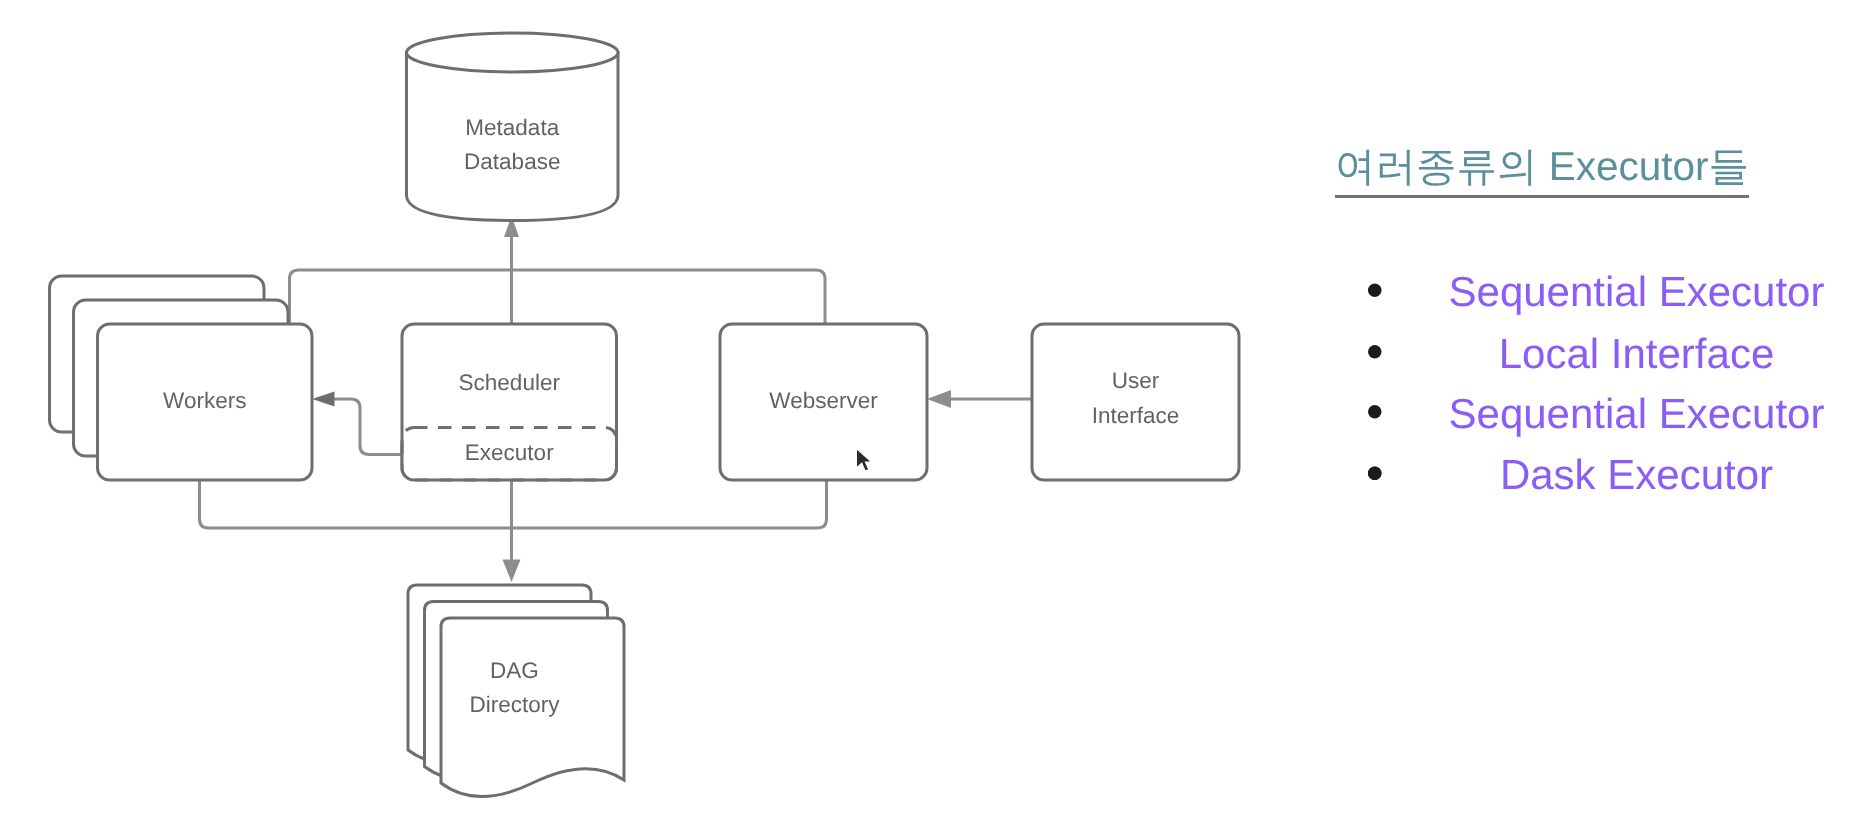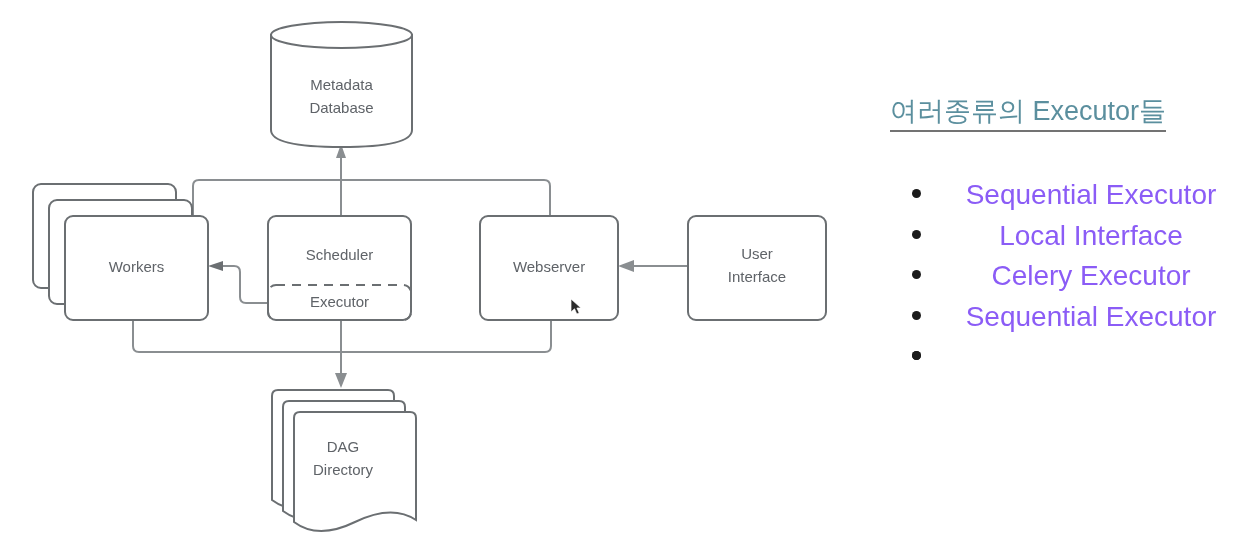--- a/index.html
+++ b/index.html
@@ -179,31 +179,28 @@
       <li>
         <span class="bullet-dot"></span>
         <span>Sequential Executor</span>
       </li>
       <li>
         <span class="bullet-dot"></span>
         <span>Local Interface</span>
       </li>
       <li>
         <span class="bullet-dot"></span>
-        <span>Celery Executor</span>
-      </li>
-      <li>
-        <span class="bullet-dot"></span>
         <span>Sequential Executor</span>
       </li>
       <li>
         <span class="bullet-dot"></span>
       </li>
       <li>
         <span class="bullet-dot"></span>
+        <span>Dask Executor</span>
       </li>
     </ul>
   </div>
 
   <svg id="mouse-cursor" viewBox="0 0 14 18">
     <polygon points="1,1 1,14 4.5,10.8 6.8,16 9.2,15 6.9,10 11,10" fill="#2b2b2b" stroke="#ffffff" stroke-width="0.7"></polygon>
   </svg>
 
 </div>
 

